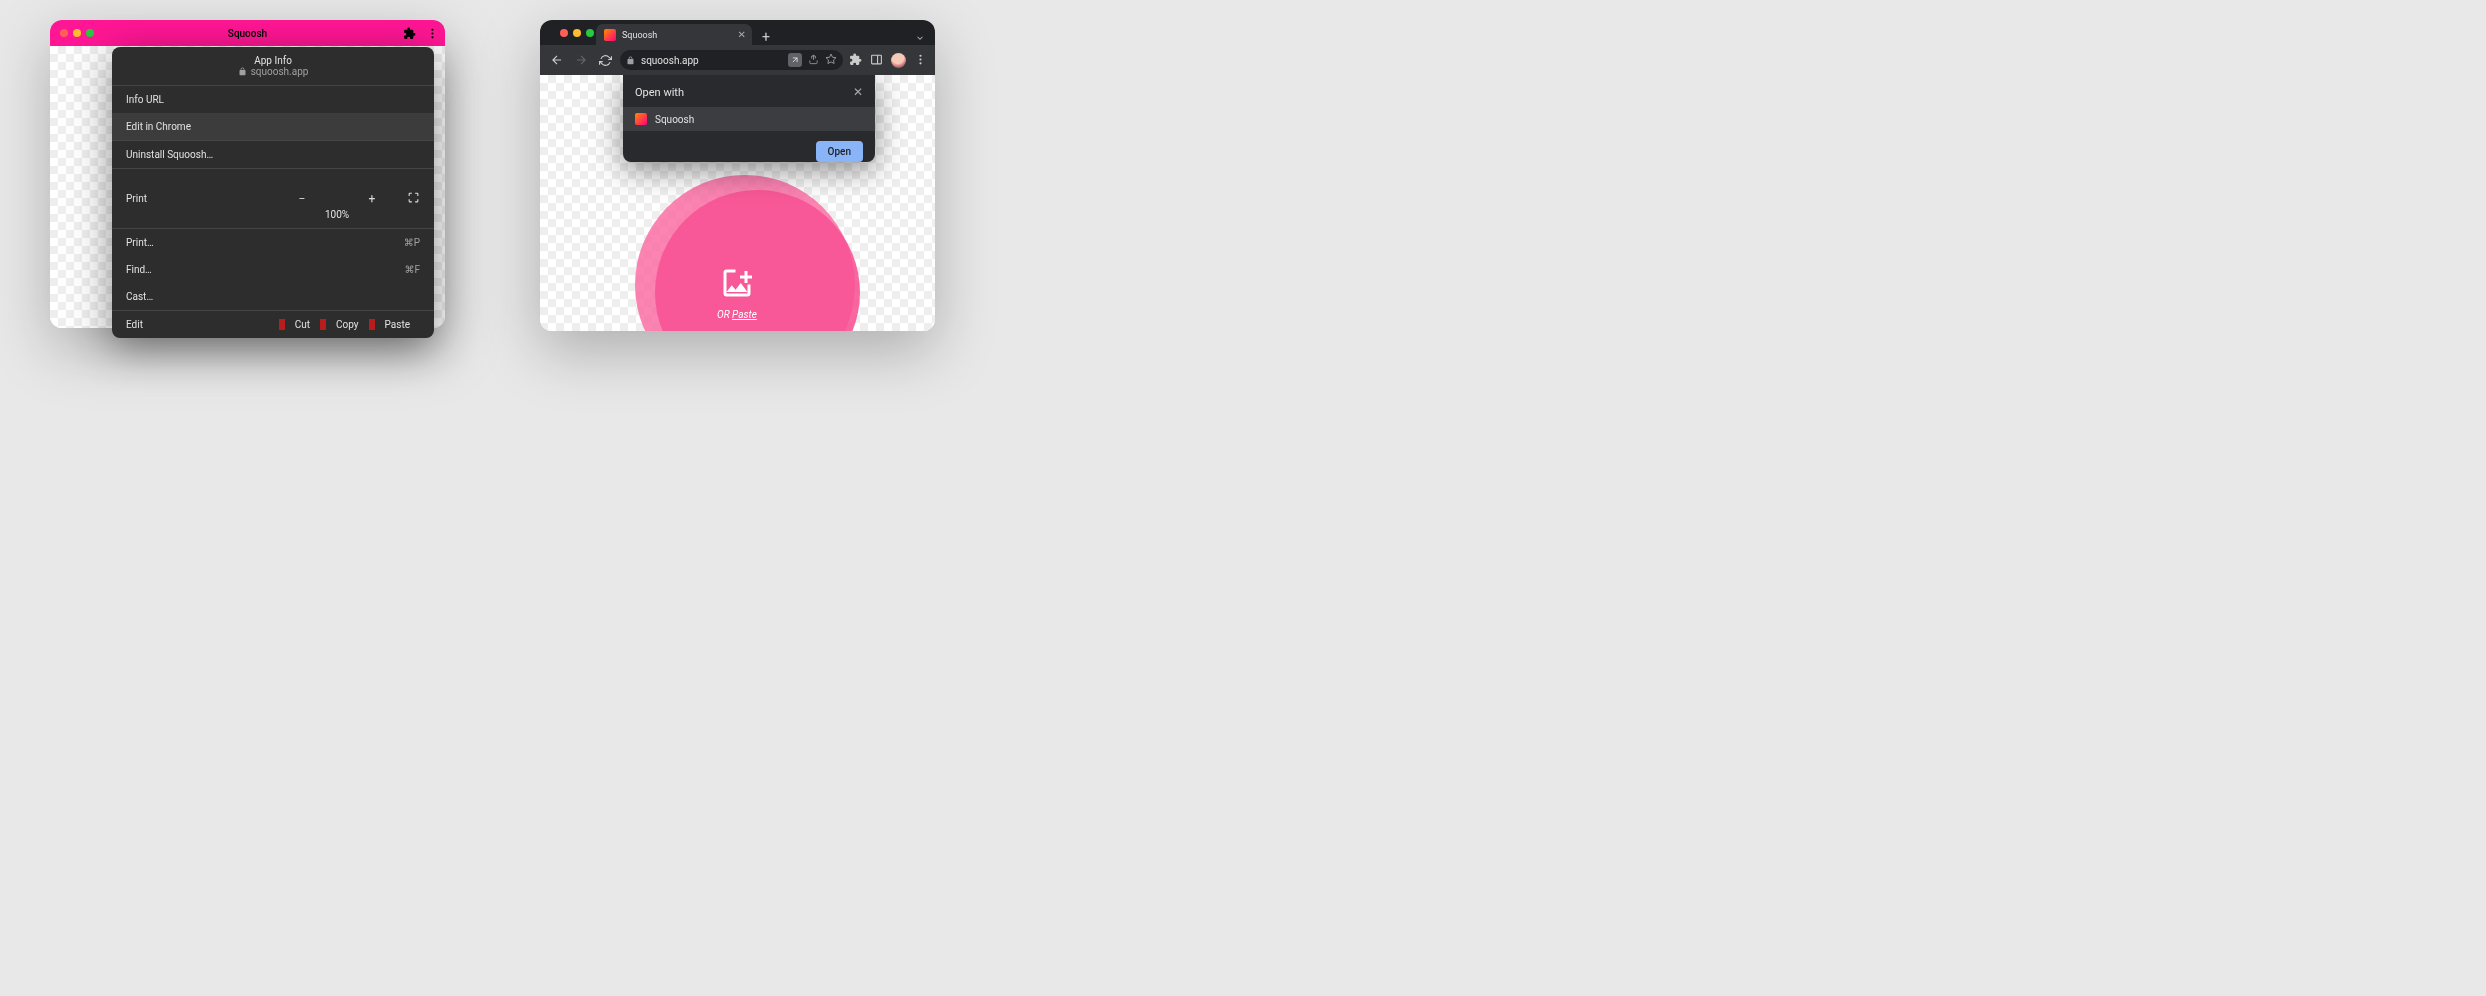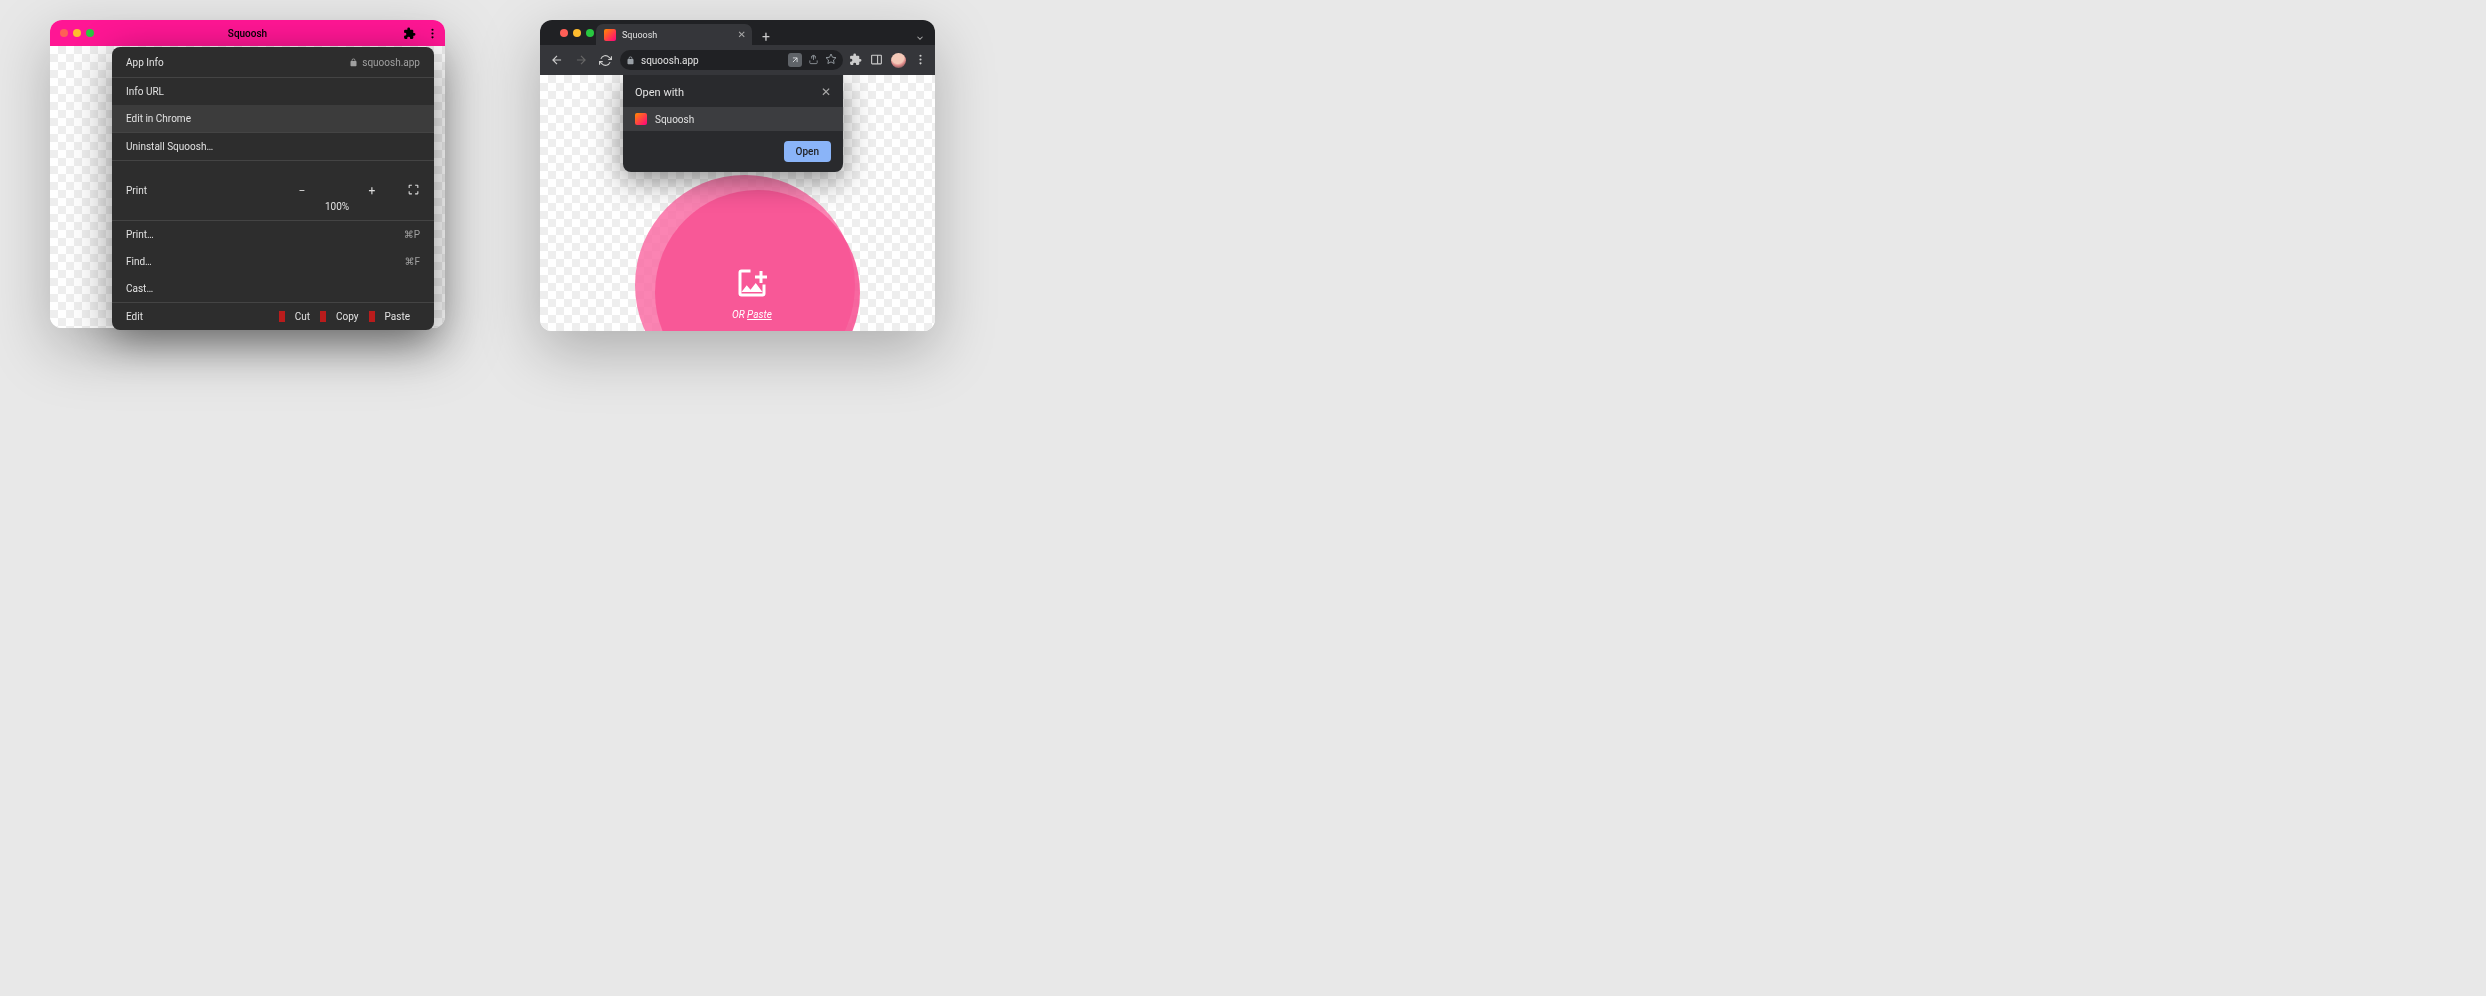--- a/index.html
+++ b/index.html
@@ -95,21 +95,21 @@
     color: #ddd;
     font-size: 10px;
     overflow: hidden;
   }
   .menu-row {
     display: flex;
     align-items: center;
     padding: 8px 14px;
     min-height: 25px;
   }
-  .menu-row.tall { min-height: 30px; }
+  .menu-row.tall { min-height: 30px; flex-direction: column; }
   .menu-row.hl { background: #3c3c3c; }
   .menu-label { flex: 1; color: #e2e2e2; }
   .menu-right { color: #a0a0a0; display: flex; align-items: center; gap: 4px; }
   .sep { border-top: 1px solid #444; margin: 0; }
   .zoom-row .zoom-group {
     display: flex;
     align-items: center;
     gap: 0;
   }
   .zoom-btn {
@@ -232,43 +232,42 @@
       linear-gradient(-45deg, transparent 75%, #eee 75%);
     background-size: 16px 16px;
     background-position: 0 0, 0 8px, 8px -8px, -8px 0;
     background-color: #fff;
     overflow: hidden;
   }
   .blob-c { width: 220px; height: 220px; left: 95px; top: 100px; }
   .blob-d { width: 205px; height: 205px; left: 115px; top: 115px; background:#f85393; opacity:0.88;}
   .drop-icon {
     position: absolute;
-    left: 192px;
+    left: 177px;
     top: 190px;
     text-align: center;
     color: #fff;
   }
   .drop-icon .sub {
     font-size: 10px;
     font-style: italic;
     margin-top: 4px;
   }
   .drop-icon .sub u { text-decoration: underline; }
 
   .openwith {
     position: absolute;
     left: 83px;
     top: 0;
-    width: 220px;
+    width: 252px;
     background: #292a2d;
     border-radius: 0 0 8px 8px;
     box-shadow: 0 8px 30px rgba(0,0,0,0.45);
     color: #e2e2e2;
     font-size: 10px;
-    padding-bottom: 10px;
   }
   .ow-head {
     display: flex;
     align-items: center;
     padding: 10px 12px 8px;
   }
   .ow-head-title { flex: 1; font-size: 11px; }
   .ow-close { color: #aaa; font-size: 12px; }
   .ow-item {
     display: flex;

